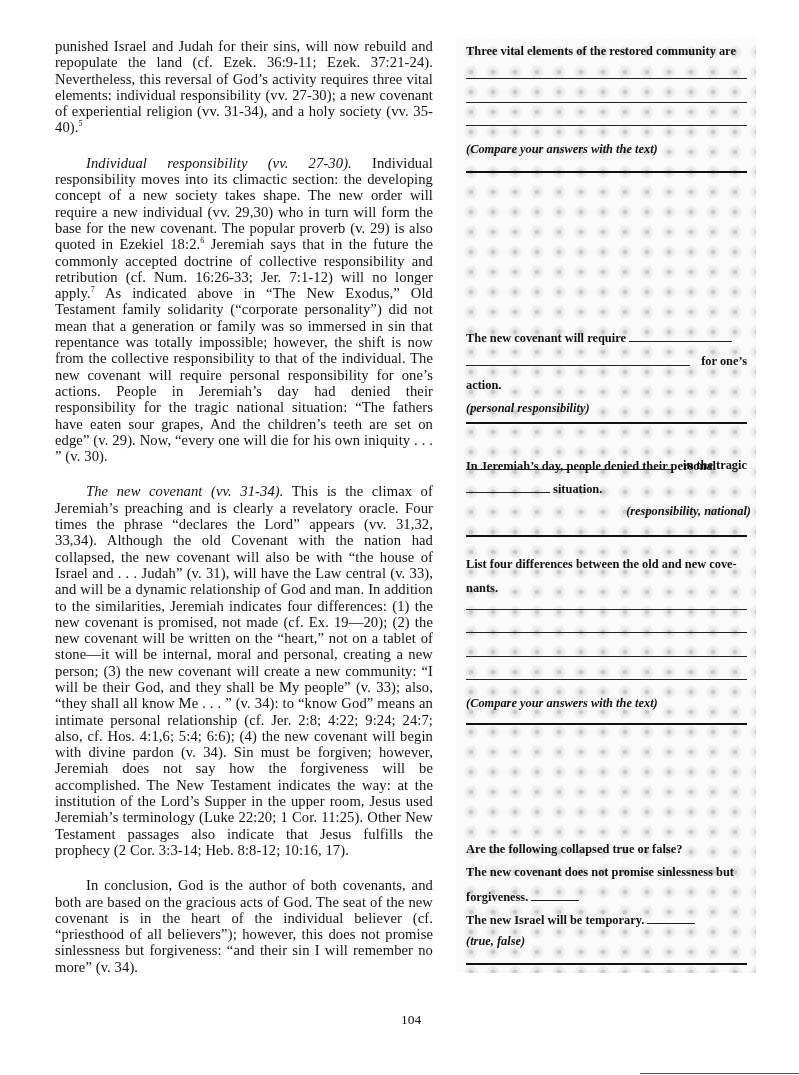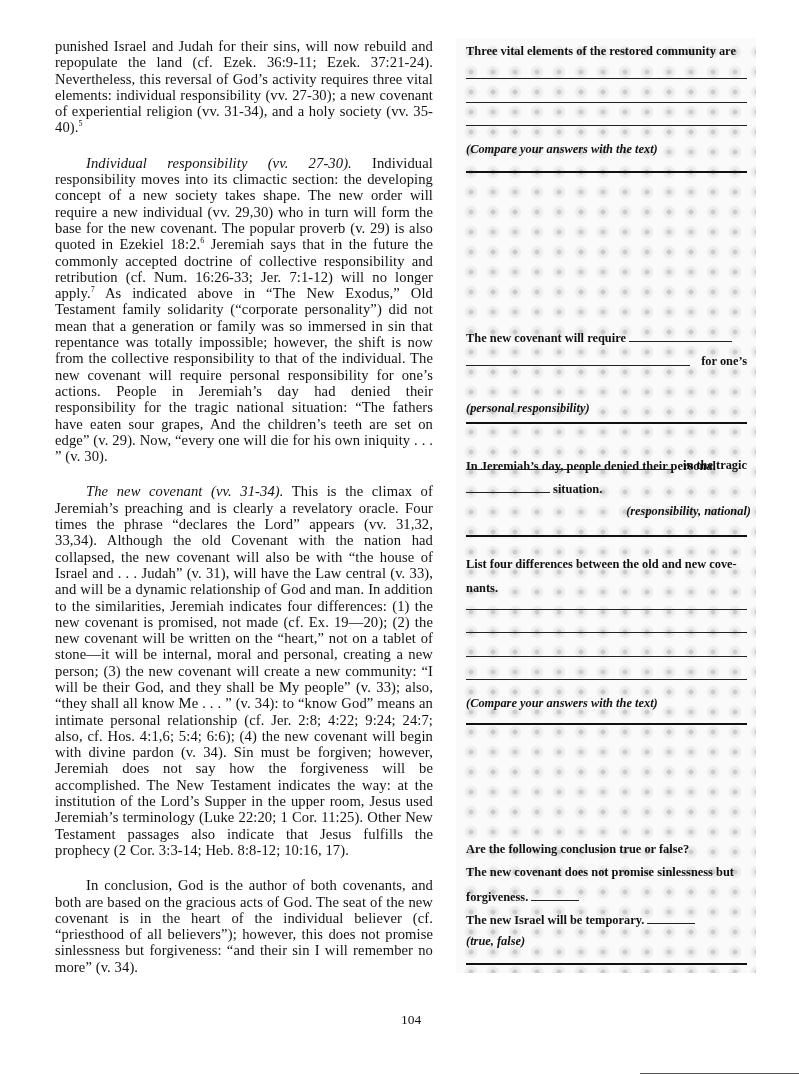--- a/index.html
+++ b/index.html
@@ -64,20 +64,21 @@
   <div class="rule" style="top:133px;"></div>
 
   <div class="sb" style="top:292px;">
     <span>The new covenant will require</span>
     <span class="inline-blank" style="width:103px;"></span>
   </div>
   <div class="sb" style="top:316px;">
     <span class="inline-blank" style="width:224px;"></span>
     <span style="float:right; margin-right:4px;">for one’s</span>
   </div>
+  <div class="sb" style="top:340px;">action.</div>
   <div class="sb italic" style="top:363px;">(personal responsibility)</div>
   <div class="rule" style="top:384px;"></div>
 
   <div class="sb" style="top:396px;margin-top:25px;">In Jeremiah’s day, people denied their personal</div>
   <div class="sb" style="top:420px;">
     <span class="inline-blank" style="width:207px;"></span>
     <span style="float:right; margin-right:4px;">in the tragic</span>
   </div>
   <div class="sb" style="top:443px;">
     <span class="inline-blank" style="width:84px;"></span>
@@ -88,21 +89,21 @@
 
   <div class="sb" style="top:519px;">List four differences between the old and new cove-</div>
   <div class="sb" style="top:543px;">nants.</div>
   <div class="blank-line" style="top:571px;"></div>
   <div class="blank-line" style="top:594px;"></div>
   <div class="blank-line" style="top:618px;"></div>
   <div class="blank-line" style="top:641px;"></div>
   <div class="sb italic" style="top:658px;">(Compare your answers with the text)</div>
   <div class="rule" style="top:685px;"></div>
 
-  <div class="sb" style="top:804px;">Are the following conclusion true or false?</div>
+  <div class="sb" style="top:804px;">Are the following collapsed true or false?</div>
   <div class="sb" style="top:827px;">The new covenant does not promise sinlessness but</div>
   <div class="sb" style="top:851px;">
     <span>forgiveness.</span>
     <span class="inline-blank" style="width:48px;"></span>
   </div>
   <div class="sb" style="top:874px;">
     <span>The new Israel will be temporary.</span>
     <span class="inline-blank" style="width:48px;"></span>
   </div>
   <div class="sb italic" style="top:896px;">(true, false)</div>

